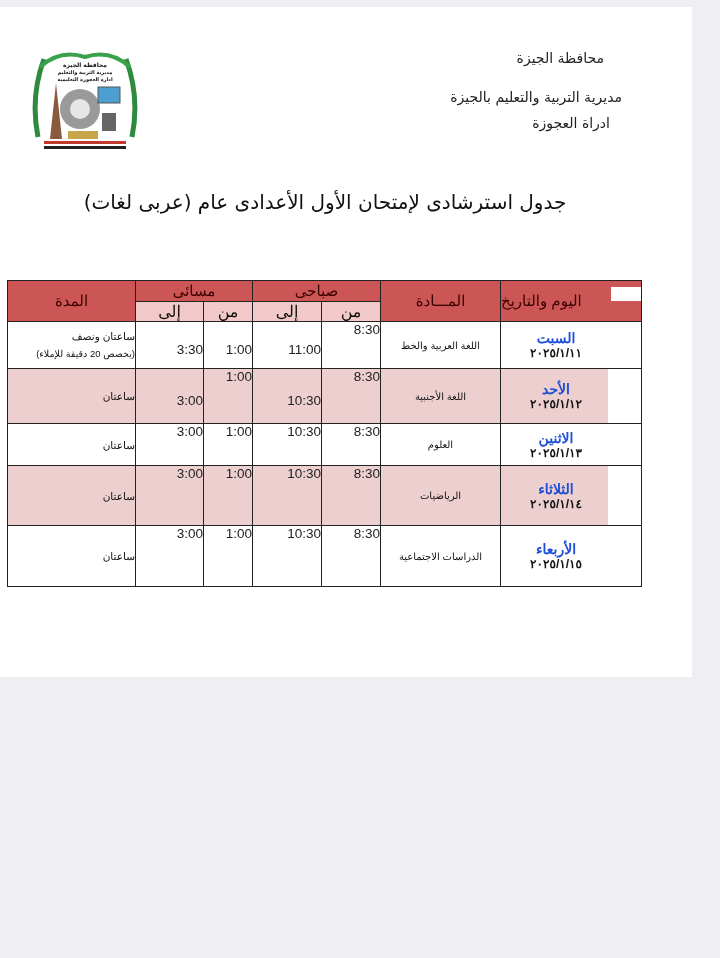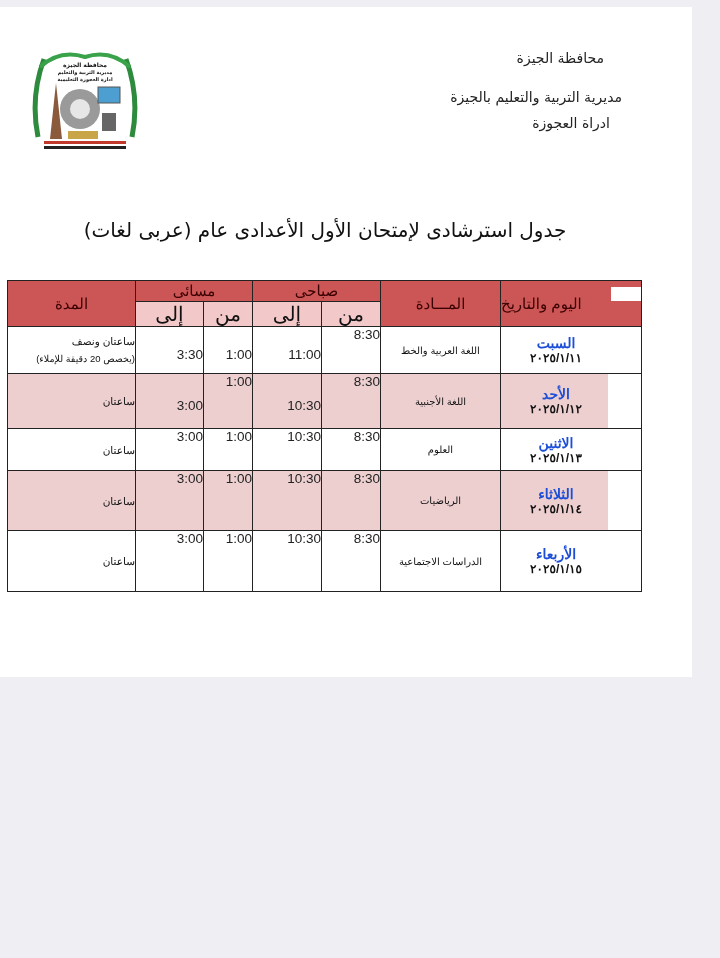--- a/index.html
+++ b/index.html
@@ -18,32 +18,32 @@
     font-family: "DejaVu Sans", sans-serif; white-space: nowrap;
   }
   .h1 { top: 43px; right: 88px; }
   .h2 { top: 82px; }
   .h3 { top: 108px; right: 82px; }
   .h4 { top: 145px; }
   .title {
     position: absolute; left: 0; width: 650px; text-align: center; direction: rtl; color: #111;
     font-size: 20px; font-family: "DejaVu Sans", sans-serif; white-space: nowrap;
   }
-  .t1 { top: 183px; margin-top: 28px; }
+  .t1 { top: 183px; }
   .t2 { top: 228px; }
 
   table.sched {
     position: absolute; left: 7px; top: 273px; border-collapse: collapse; direction: rtl;
     font-family: "Liberation Sans", sans-serif; table-layout: fixed;
   }
   table.sched td, table.sched th {
     border: 1.3px solid #222; padding: 0; font-weight: normal;
   }
   th.red { background: #cc5555; color: #3a0000; font-weight: bold; font-size: 15px; height: 20px; }
-  th.pinkh { background: #f2c8c8; color: #111; font-weight: bold; font-size: 20px; height: 19px; margin-left: 44px; }
+  th.pinkh { background: #f2c8c8; color: #111; font-weight: bold; font-size: 16px; height: 19px; margin-left: 44px; }
   th.day-h { position: relative; text-align: left; }
   th.day-h .whitebox {
     position: absolute; right: 0; top: 6px; width: 30px; height: 14px; background: #fff;
   }
   th.day-h span.lbl { margin-right: 32px; }
   tr.pink td { background: #edcfd0; }
   td.time { vertical-align: top; text-align: right; font-size: 13.5px; color: #222; padding-top: 3px; }
   td.time.mid { vertical-align: middle; padding-top: 8px; }
   td.subj { text-align: center; font-size: 10px; color: #111; }
   td.dur { text-align: right; font-size: 10.5px; color: #111; font-weight: bold; line-height: 18px; }

